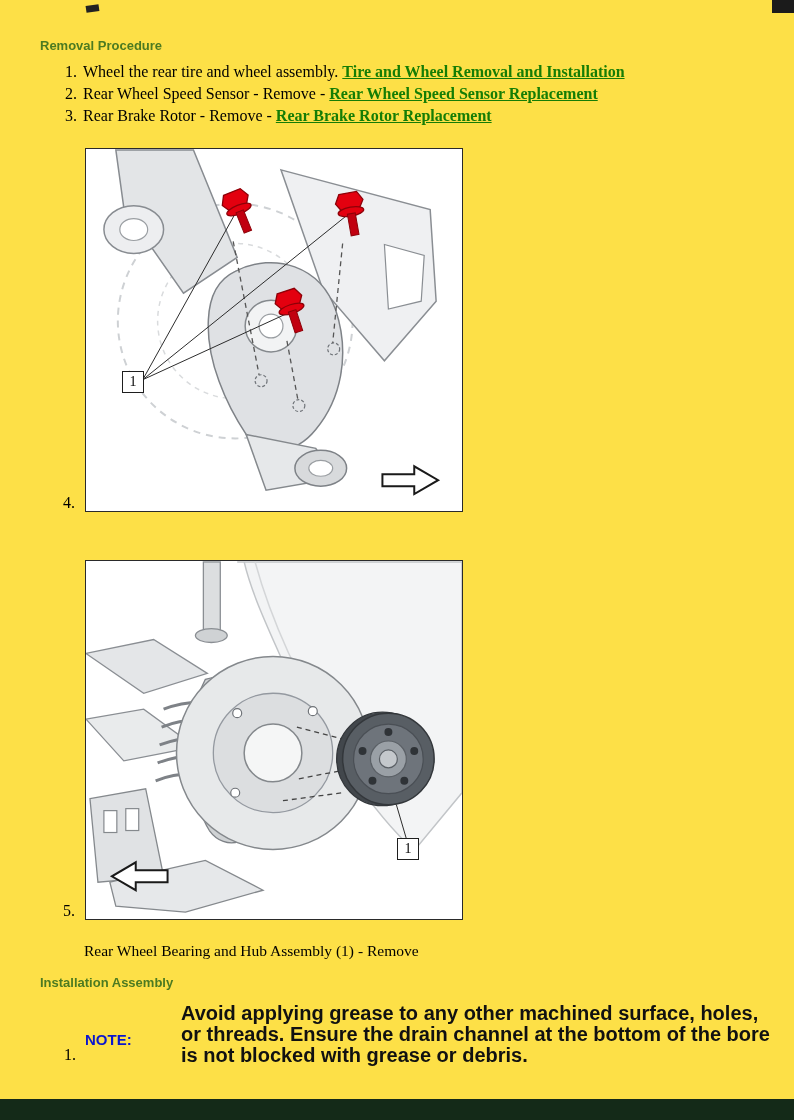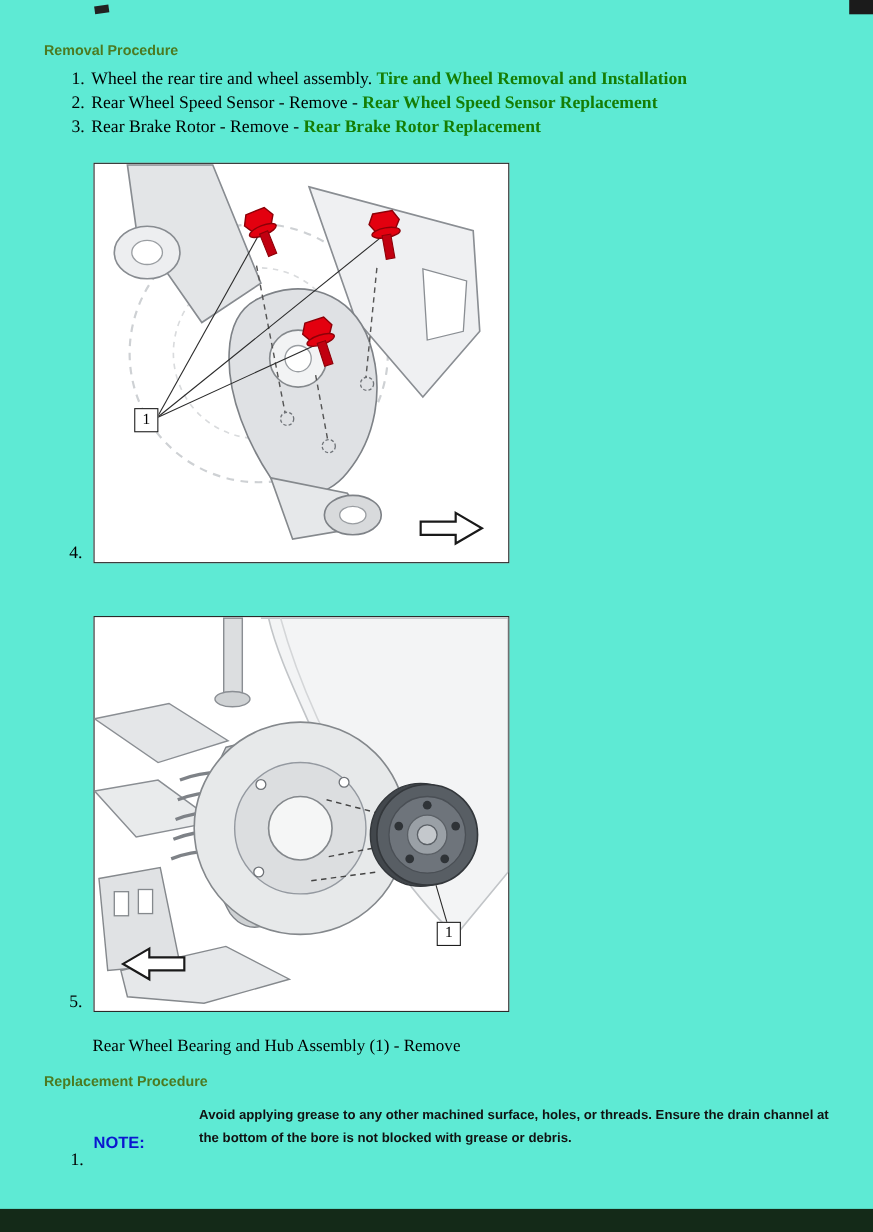--- a/index.html
+++ b/index.html
@@ -1,35 +1,35 @@
 <!DOCTYPE html>
 <html><head>
 <meta charset="utf-8">
 <style>
   html,body { margin:0; padding:0; background:#ffffff; }
   .page {
-    position:relative; width:794px; height:1120px; background:#5eead4;
+    position:relative; width:794px; height:1120px; background:#fde047;
     font-family:"Liberation Serif", serif; color:#000; overflow:hidden;
   }
 
   
   .artifact-tl { position:absolute; left:86px; top:5px; width:13px; height:7px; background:#222; transform:rotate(-8deg); }
   .artifact-tr { position:absolute; right:0; top:0; width:22px; height:13px; background:#1b1b1b; }
 
   .proc-heading {
     position:absolute; left:40px;
     font-family:"Liberation Sans", sans-serif; font-weight:bold;
     font-size:13px; color:#4c7a21;
   }
   #removal-heading { top:38px; }
   #installation-heading { top:975px; }
 
   .step { position:absolute; left:64px; font-size:16px; white-space:nowrap; }
   .step .num { display:inline-block; min-width:13px; text-align:right; margin-right:6px; }
-  .link { color:#157d05; font-weight:bold; cursor:pointer; }
+  .link { color:#157d05; font-weight:bold; text-decoration:underline; cursor:pointer; }
 
   .figure {
     position:absolute; left:85px; width:378px;
     border:1.5px solid #2a2a2a; background:#fff; box-sizing:border-box;
   }
   #figure-1 { top:148px; height:364px; }
   #figure-2 { top:560px; height:360px; }
   .figure svg { display:block; width:100%; height:100%; }
 
   .fig-num { position:absolute; font-size:16px; left:63px; }
@@ -49,21 +49,21 @@
   #caption-2 { top:942px; }
 
   .note-label {
     position:absolute; left:85px; top:1004px;
     font-family:"Liberation Sans", sans-serif; font-weight:bold;
     font-size:15px; color:#0b16cf;margin-top:27px;
   }
   .note-text {
     position:absolute; left:181px; top:1003px; width:592px;
     font-family:"Liberation Sans", sans-serif; font-weight:bold;
-    font-size:12px; line-height:21px; color:#111;
+    font-size:20px; line-height:21px; color:#111;
   }
   .install-step-num { position:absolute; left:64px; top:1046px; font-size:16px; }
 
   .footer-bar { position:absolute; left:0; bottom:0; width:794px; height:21px; background:#142a18; }
 </style>
 </head>
 <body>
 
 <div class="page">
 
@@ -190,21 +190,21 @@
 
       <line x1="312" y1="244" x2="322" y2="278" stroke="#2a2a2a" stroke-width="1"></line>
 
       <path d="M82,310 h-32 v-8 l-24,14 24,14 v-8 h32 z" fill="#ffffff" stroke="#1a1a1a" stroke-width="2"></path>
     </svg>
     <div id="callout-fig2" class="callout">1</div>
   </div>
 
   <div id="caption-2" class="caption">Rear Wheel Bearing and Hub Assembly (1) - Remove</div>
 
-  <div id="installation-heading" class="proc-heading">Replacement Procedure</div>
+  <div id="installation-heading" class="proc-heading">Installation Assembly</div>
 
   <div class="note-label">NOTE:</div>
   <div class="note-text">Avoid applying grease to any other machined surface, holes, or threads. Ensure the drain channel at the bottom of the bore is not blocked with grease or debris.</div>
 
   <div class="install-step-num">1.</div>
 
   <div class="footer-bar"></div>
 
 </div>
 

